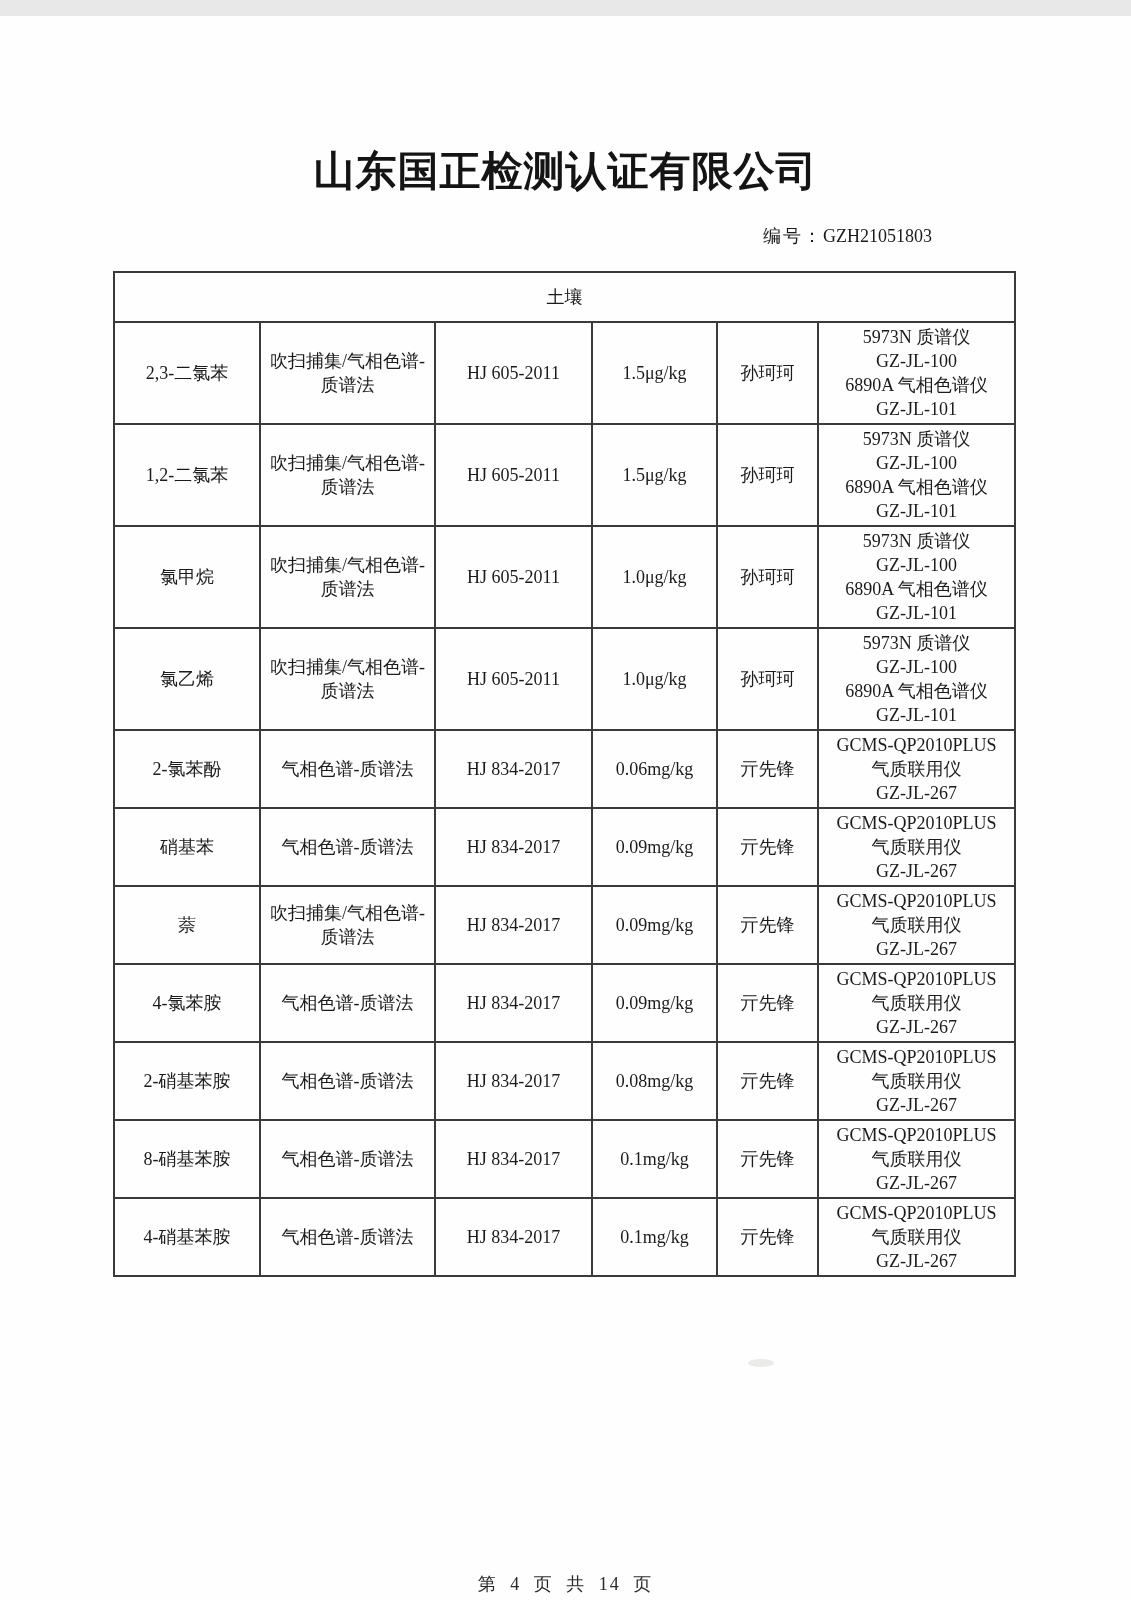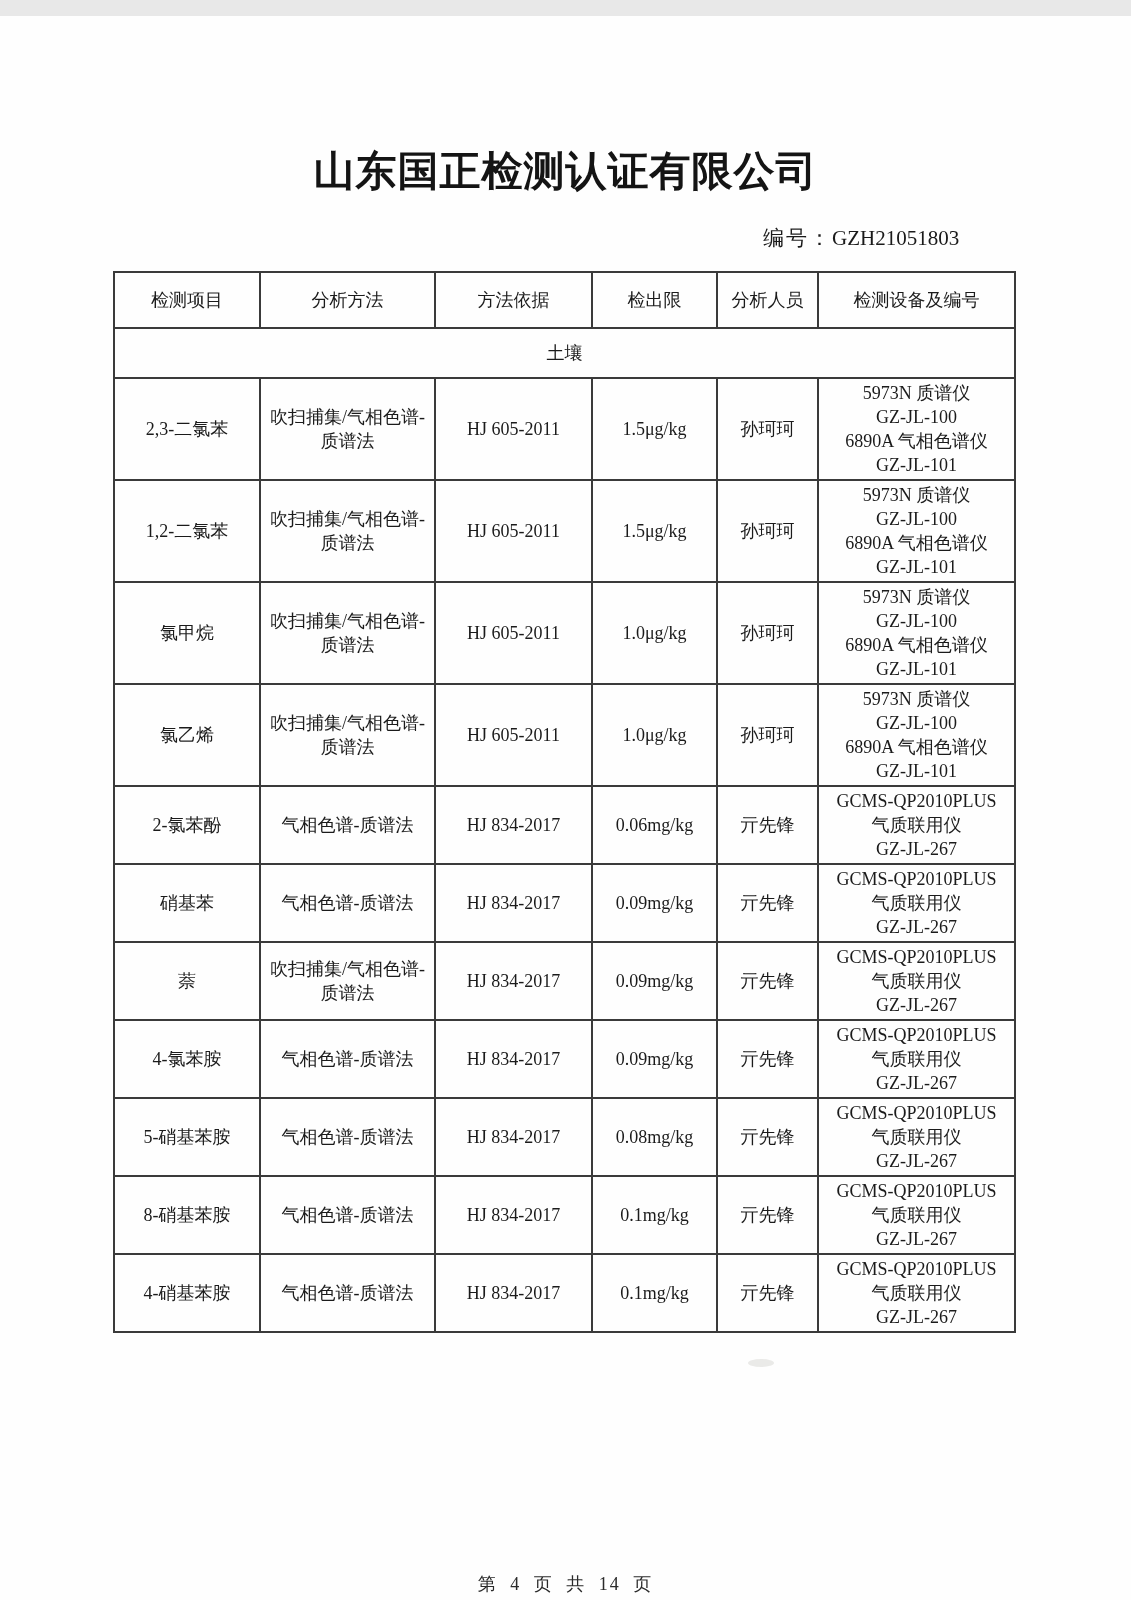--- a/index.html
+++ b/index.html
@@ -42,21 +42,21 @@
     font-size: 40px;
     font-weight: bold;
     word-spacing: 12px;
     color: #141414;
     white-space: nowrap;
   }
   .report-no {
     position: absolute;
     left: 763px;
     top: 16px;
-    font-size: 21px;
+    font-size: 18px;
     color: #1a1a1a;
     white-space: nowrap;
   }
   .report-no .no-label { letter-spacing: 2px; }
   table.methods {
     position: absolute;
     top: 255px;
     left: 113px;
     width: 903px;
     border-collapse: collapse;
@@ -116,28 +116,20 @@
   <table class="methods">
     <colgroup>
       <col style="width:146px">
         <col style="width:175px">
         <col style="width:157px">
       <col style="width:125px">
         <col style="width:101px">
         <col>
     </colgroup>
     <tbody>
-      <tr class="hdr">
-        <th>检测项目</th>
-        <th>分析方法</th>
-        <th>方法依据</th>
-        <th>检出限</th>
-        <th>分析人员</th>
-        <th>检测设备及编号</th>
-      </tr>
       <tr class="sect">
         <td colspan="6">土壤</td>
       </tr>
 
       <tr class="r-tall">
         <td>2,3-二氯苯</td>
         <td class="method">吹扫捕集/气相色谱-质谱法</td>
         <td>HJ 605-2011</td>
         <td>1.5μg/kg</td>
         <td>孙珂珂</td>
@@ -213,21 +205,21 @@
         <td>4-氯苯胺</td>
         <td class="method">气相色谱-质谱法</td>
         <td>HJ 834-2017</td>
         <td>0.09mg/kg</td>
         <td>亓先锋</td>
         <td class="equip">GCMS-QP2010PLUS
 气质联用仪
 GZ-JL-267</td>
       </tr>
       <tr class="r-short">
-        <td>5-硝基苯胺</td>
+        <td>2-硝基苯胺</td>
         <td class="method">气相色谱-质谱法</td>
         <td>HJ 834-2017</td>
         <td>0.08mg/kg</td>
         <td>亓先锋</td>
         <td class="equip">GCMS-QP2010PLUS
 气质联用仪
 GZ-JL-267</td>
       </tr>
       <tr class="r-short">
         <td>8-硝基苯胺</td>

